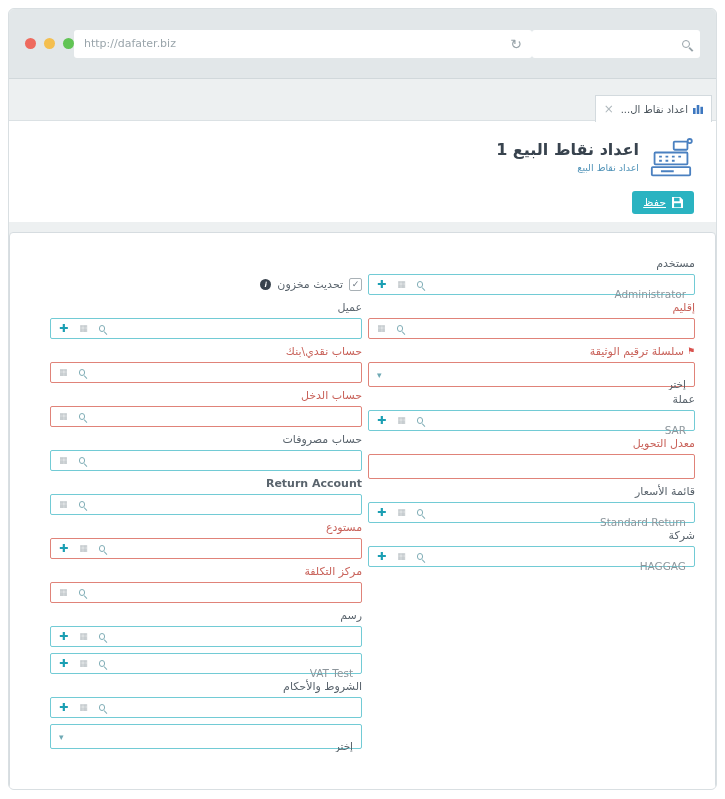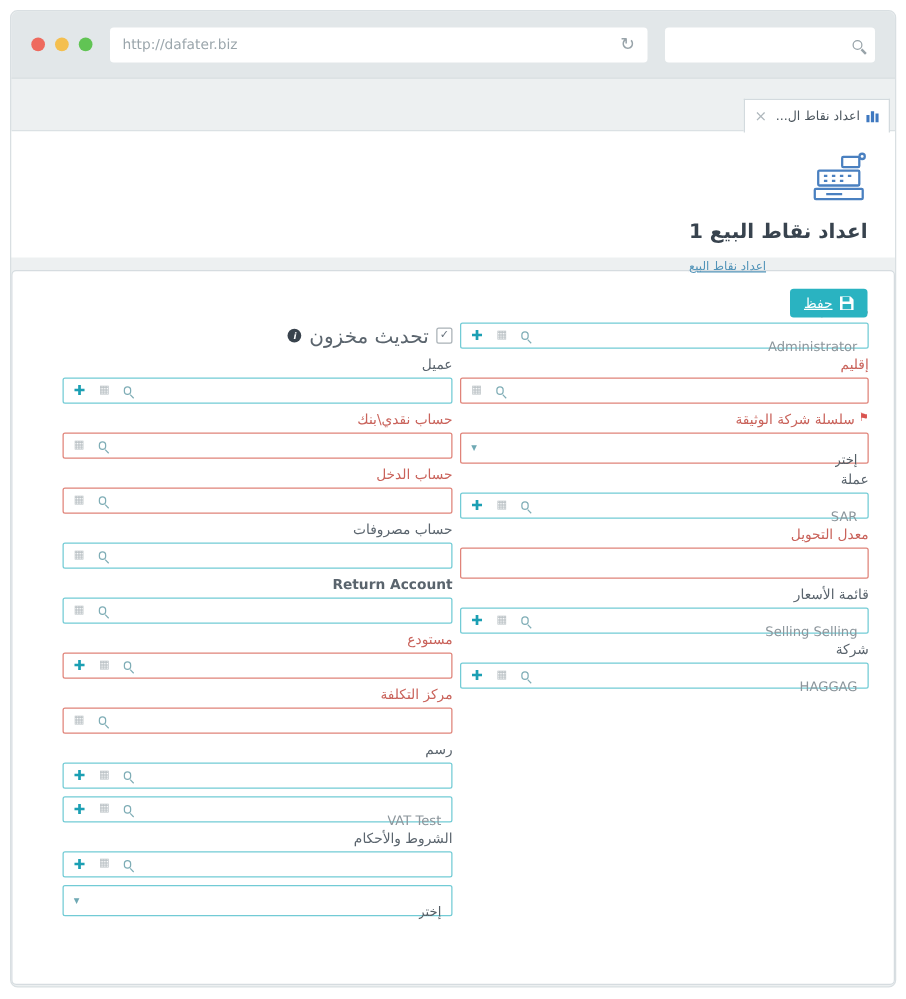--- a/index.html
+++ b/index.html
@@ -3,45 +3,45 @@
 <meta charset="utf-8">
 <style>
   * { margin:0; padding:0; box-sizing:border-box; }
   html,body { width:725px; height:799px; background:#fff; font-family:"DejaVu Sans","Liberation Sans",sans-serif; }
   body { direction:rtl; overflow:hidden; }
 
   .window { margin:8px; width:709px; height:782px; background:#edf0f1;
             border:1px solid #d9dfe2; border-radius:6px; overflow:hidden; position:relative; }
 
   
-  .chrome { direction:ltr; height:54px; background:#e2e7e9; border-bottom:1px solid #d1d8db;
-            border-radius:6px 6px 0 0; display:flex; align-items:center; padding:0 16px; gap:14px; }
+  .chrome { direction:ltr; height:70px; background:#e2e7e9; border-bottom:1px solid #d1d8db;
+            border-radius:6px 6px 0 0; display:flex; align-items:center; padding:0 16px; }
   .lights { display:flex; gap:8px; }
   .light { width:11px; height:11px; border-radius:50%; display:inline-block; }
   .urlbar { flex:1; height:28px; background:#fff; border-radius:3px; display:flex; align-items:center;
             padding:0 10px; gap:8px; }
   .url-text { flex:1; font-size:11px; color:#9aa5ab; }
   .refresh { color:#98a3a9; font-size:14px; line-height:1; cursor:pointer; }
   .searchbar { width:168px; height:28px; background:#fff; border-radius:3px; display:flex;
                align-items:center; justify-content:flex-end; padding:0 10px; }
   .mag { width:8px; height:8px; border:1.4px solid #98a3a9; border-radius:50%; position:relative; display:inline-block; }
   .mag::after { content:""; position:absolute; width:1.6px; height:5px; background:#98a3a9;
                 left:7px; top:6px; transform:rotate(-45deg); }
 
   
   .page-head { margin-top:41px; background:#fff; border-top:1px solid #dbe1e4; position:relative;
                padding:16px 22px 12px; height:102px; }
   .tab { position:absolute; top:-26px; left:auto; right:4px; height:27px; background:#fff;
          border:1px solid #d3dade; border-bottom:none; display:flex; align-items:center;
          gap:5px; padding:0 8px; font-size:10px; color:#4a545c; z-index:3; cursor:pointer; }
   .tab-close { color:#aeb7bc; font-size:12px; margin-right:2px; cursor:pointer; }
-  .title-row { display:flex; align-items:flex-start; gap:9px;flex-direction:column; }
+  .title-row { display:flex; align-items:flex-start; gap:9px; }
   .titles { padding-top:3px; }
   .page-title { font-size:16px; font-weight:bold; color:#38434e; }
-  .page-subtitle { font-size:9.5px; color:#5193b8; margin-top:14px; text-align:left;text-decoration:underline; }
+  .page-subtitle { font-size:9.5px; color:#5193b8; margin-top:3px; text-align:right; }
   .actions { display:flex; justify-content:flex-start; margin-top:12px; }
   .save-btn { background:#2ab3c1; color:#fff; border:none; border-radius:3px; font-size:11px;
               font-family:inherit; padding:5px 11px; display:flex; align-items:center; gap:6px; cursor:pointer;text-align:right; }
   .save-btn span { text-decoration:underline; }
 
   
   .card { margin:10px 0 0 0; background:#fff; border:1px solid #d6dce0; border-radius:4px;
           height:572px; padding:24px 20px 10px 40px; }
   .cols { display:flex; gap:6px; }
   .col-r { width:329px; }
@@ -66,21 +66,21 @@
           position:relative; display:inline-block; cursor:pointer; }
   .fmag::after { content:""; position:absolute; width:1.4px; height:4px; background:#7fadb6;
                  left:5.5px; top:5px; transform:rotate(-45deg); }
   .caret { color:#6fa9b4; font-size:9px; }
   .ctl.sel .val { color:#555f66; }
 
   .chkrow { margin:17px 0 6px; height:21px; display:flex; align-items:center; gap:6px; }
   .chk { width:13px; height:13px; border:1px solid #a9b1b6; border-radius:2px; background:#fff;
          display:flex; align-items:center; justify-content:center; cursor:pointer; }
   .tick { font-size:9px; color:#6b7680; line-height:1; }
-  .chklabel { font-size:16px; color:#5a646d; }
+  .chklabel { font-size:11px; color:#5a646d; }
   .info { width:11px; height:11px; border-radius:50%; background:#39434d; color:#fff; font-size:7px;
           display:flex; align-items:center; justify-content:center; font-style:italic; font-weight:bold; }
 
   svg { flex-shrink:0; }
 </style>
 </head>
 <body>
 
 <div class="window">
 
@@ -161,21 +161,21 @@
             <span class="icons">
               <span class="ic grid">▦</span>
               <span class="fmag"></span>
             </span>
           </div>
         </div>
 
         <div class="fld">
           <label class="flabel err">
             <span class="flag">⚑</span>
-            <span>سلسلة شركة الوثيقة</span>
+            <span>سلسلة ترقيم الوثيقة</span>
           </label>
           <div class="ctl err sel tall">
             <span class="val">إختر</span>
             <span class="caret">▾</span>
           </div>
         </div>
 
         <div class="fld">
           <label class="flabel">
               <span>عملة</span>
@@ -197,21 +197,21 @@
           <div class="ctl err tall">
             <span class="val"></span>
           </div>
         </div>
 
         <div class="fld">
           <label class="flabel">
               <span>قائمة الأسعار</span>
             </label>
           <div class="ctl">
-            <span class="val">Selling Selling</span>
+            <span class="val">Standard Return</span>
             <span class="icons">
               <span class="ic add">✚</span>
               <span class="ic grid">▦</span>
               <span class="fmag"></span>
             </span>
           </div>
         </div>
 
         <div class="fld">
           <label class="flabel">

